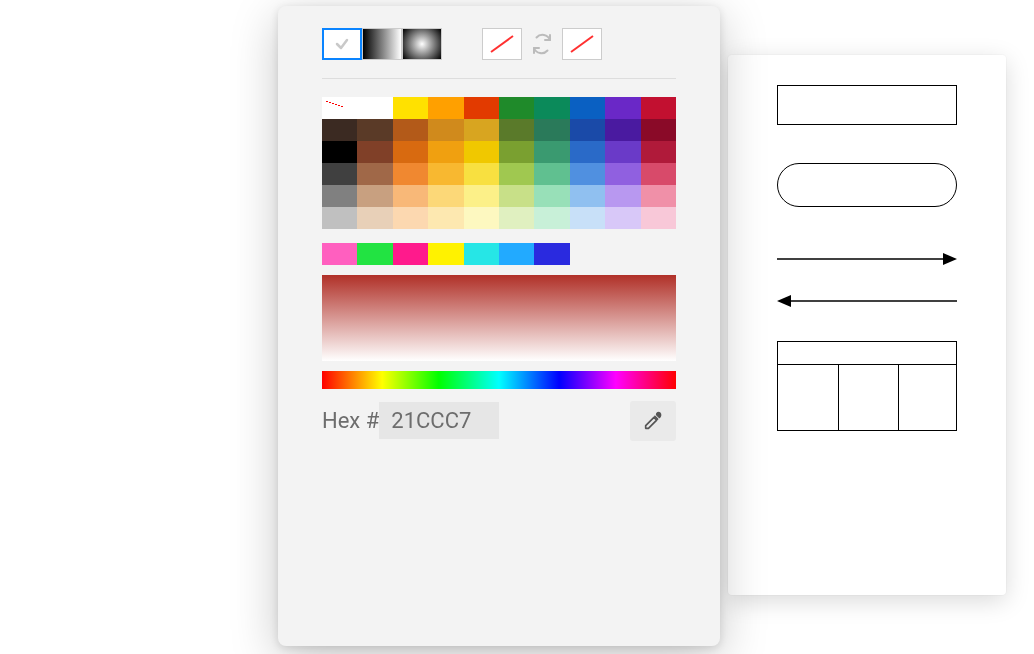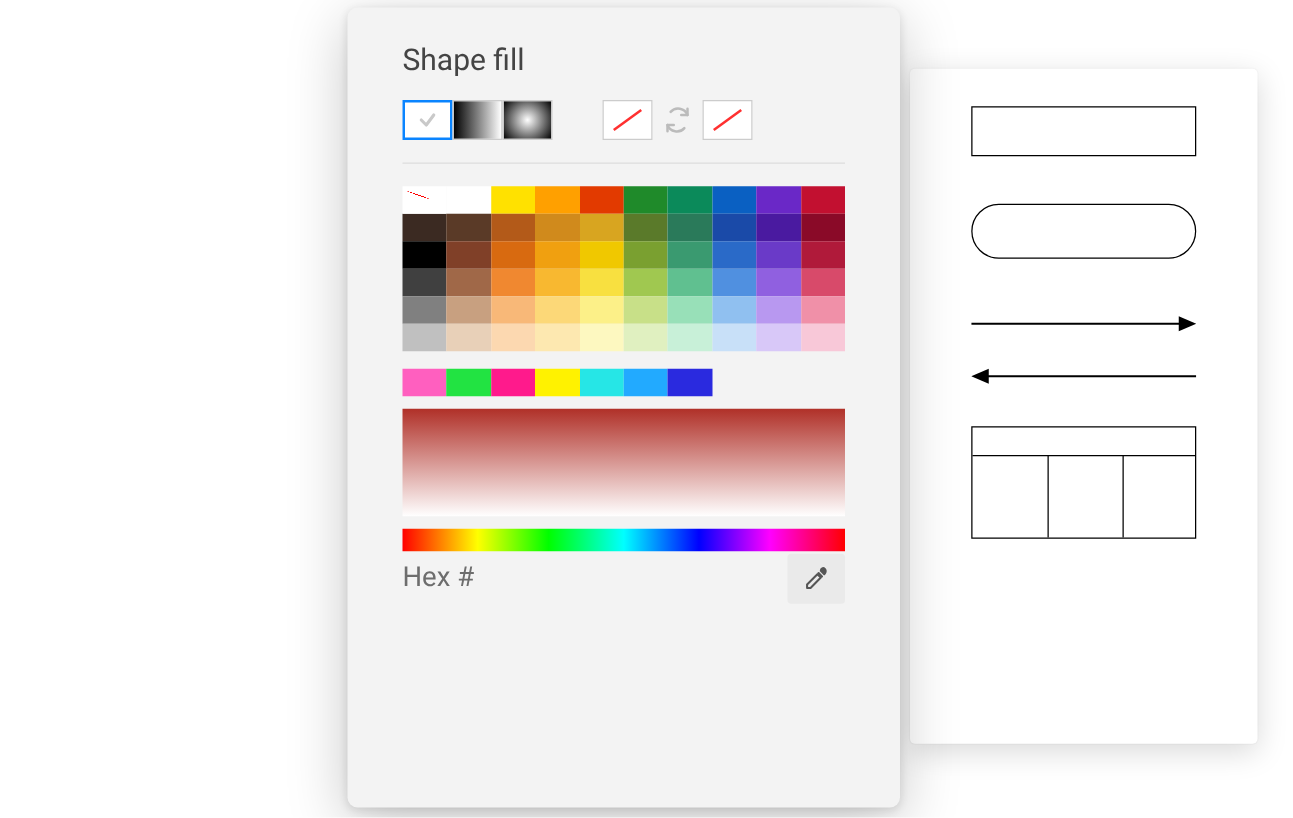--- a/index.html
+++ b/index.html
@@ -173,21 +173,21 @@
   .hue-bar {
     margin-top: 10px;
     width: 100%; height: 18px;
     background: linear-gradient(to right,
       #ff0000 0%, #ffff00 17%, #00ff00 33%, #00ffff 50%,
       #0000ff 67%, #ff00ff 83%, #ff0000 100%);
     cursor: pointer;
   }
 
   .hex-row {
-    margin-top: 2px;
+    margin-top: 12px;
     display: flex;
     align-items: center;
     gap: 0;
   }
   .hex-label {
     font-size: 22px;
     color: #6d6d6d;
   }
   .hex-input {
     background: #e6e6e6;
@@ -229,21 +229,20 @@
     </div>
     <div class="shape-table">
       <div class="hline"></div>
       <div class="v1"></div>
       <div class="v2"></div>
     </div>
   </div>
 
 
   <div class="picker">
-    <div class="picker-title">Shape fill</div>
 
     <div class="mode-row">
       <div class="mode-box selected">
         <svg width="16" height="16" viewBox="0 0 16 16">
           <path d="M3 8 L7 12 L13 4" fill="none" stroke="#c9c9c9" stroke-width="2.5" stroke-linecap="round" stroke-linejoin="round"></path>
         </svg>
       </div>
       <div class="mode-box grad-linear"></div>
       <div class="mode-box grad-radial"></div>
 
@@ -340,20 +339,21 @@
         <div class="rw" style="background: rgb(38, 230, 230);"></div>
         <div class="rw" style="background: rgb(34, 170, 255);"></div>
         <div class="rw" style="background: rgb(42, 42, 223);"></div>
       </div>
 
     <div class="grad-area"></div>
     <div class="hue-bar"></div>
 
     <div class="hex-row">
       <span class="hex-label">Hex #</span>
+      <input class="hex-input" value="21CCC7" style="">
       <div class="spacer"></div>
       <div class="eyedrop">
         <svg width="22" height="22" viewBox="0 0 24 24" fill="none" stroke="#555" stroke-width="1.8" stroke-linecap="round" stroke-linejoin="round">
           <path d="M4 20 L4 17 L13 8 L16 11 L7 20 Z"></path>
           <path d="M14 7 L17 10"></path>
           <path d="M16 5 L19 8 C20 7 21 5 19.5 3.5 C18 2 16 3 16 5 Z" fill="#555"></path>
         </svg>
       </div>
     </div>
   </div>

